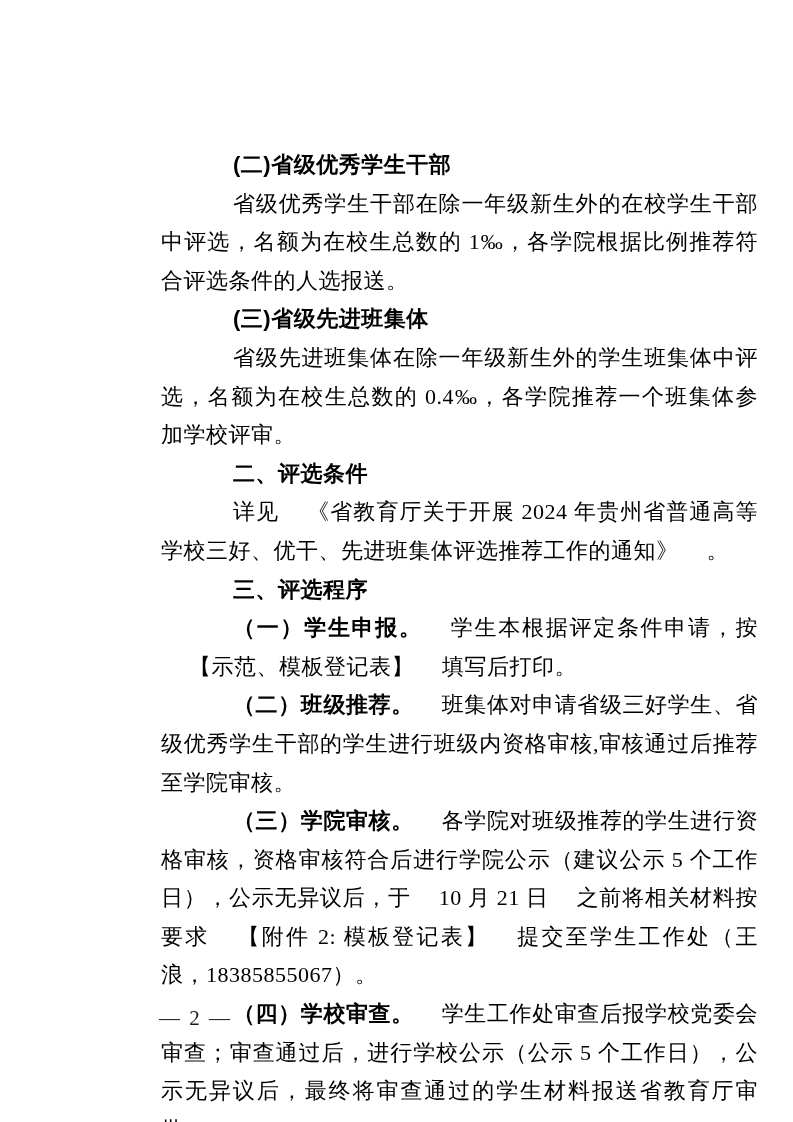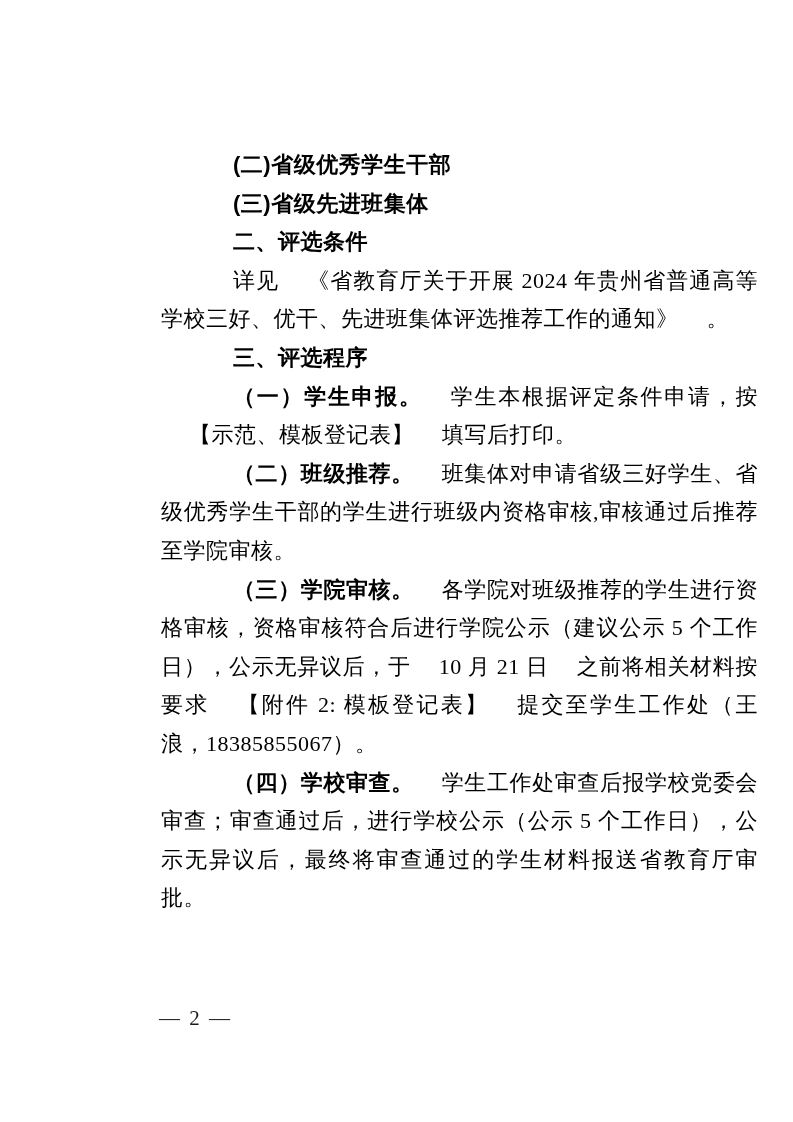--- a/index.html
+++ b/index.html
@@ -57,25 +57,31 @@
 </head>
 <body>
 
 <div class="page">
   <div class="content">
 
     <p class="h">
       <span>(二)省级优秀学生干部</span>
     </p>
 
+    <p>
+      <span>省级优秀学生干部在除一年级新生外的在校学生干部中评选，名额为在校生总数的 1‰，各学院根据比例推荐符合评选条件的人选报送。</span>
+    </p>
 
     <p class="h">
       <span>(三)省级先进班集体</span>
     </p>
 
+    <p>
+      <span>省级先进班集体在除一年级新生外的学生班集体中评选，名额为在校生总数的 0.4‰，各学院推荐一个班集体参加学校评审。</span>
+    </p>
 
     <p class="h">
       <span>二、评选条件</span>
     </p>
 
     <p>
       <span>详见</span><span class="u">《省教育厅关于开展 2024 年贵州省普通高等学校三好、优干、先进班集体评选推荐工作的通知》</span><span>。</span>
     </p>
 
     <p class="h">

